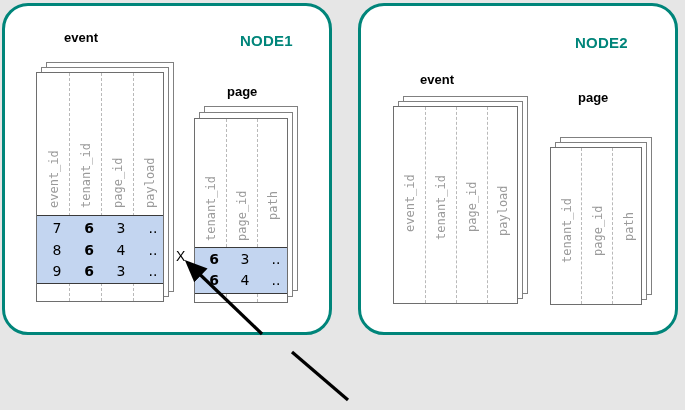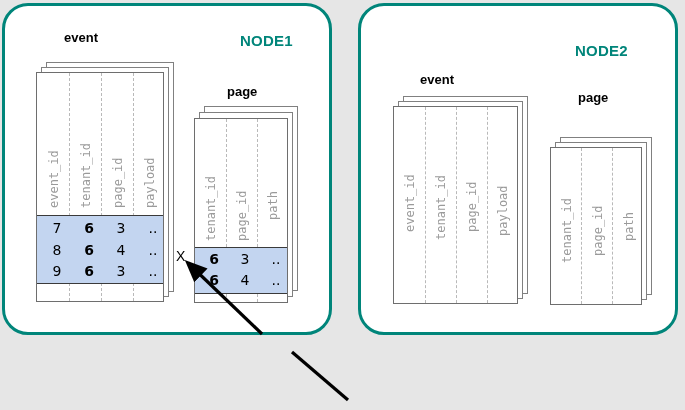--- a/index.html
+++ b/index.html
@@ -176,21 +176,21 @@
       <div class="cell b" style="left:7px;top:153px;width:24px;">6</div>
       <div class="cell" style="left:38px;top:153px;width:24px;">4</div>
       <div class="cell" style="left:69px;top:153px;width:24px;">..</div>
     </div>
   </div>
 
   <div class="xmark" style="left:176px;top:248px;">X</div>
 
   <div class="node" style="left:358px;top:3px;width:320px;height:332px;"></div>
 
-  <div class="node-label" style="left:575px;top:42px;text-align:center;">NODE2</div>
+  <div class="node-label" style="left:575px;top:34px;text-align:center;">NODE2</div>
 
   <div class="tbl-title" style="left:420px;top:72px;">event</div>
 
   <div class="tbl" style="left:393px;top:96px;width:135px;height:208px;">
     <div class="sheet back2" style="left:10px;top:0px;width:125px;height:198px;"></div>
     <div class="sheet back1" style="left:5px;top:5px;width:125px;height:198px;"></div>
     <div class="sheet front" style="left:0px;top:10px;width:125px;height:198px;">
 
       <div class="colsep" style="left:31px;"></div>
       <div class="colsep" style="left:62px;"></div>

